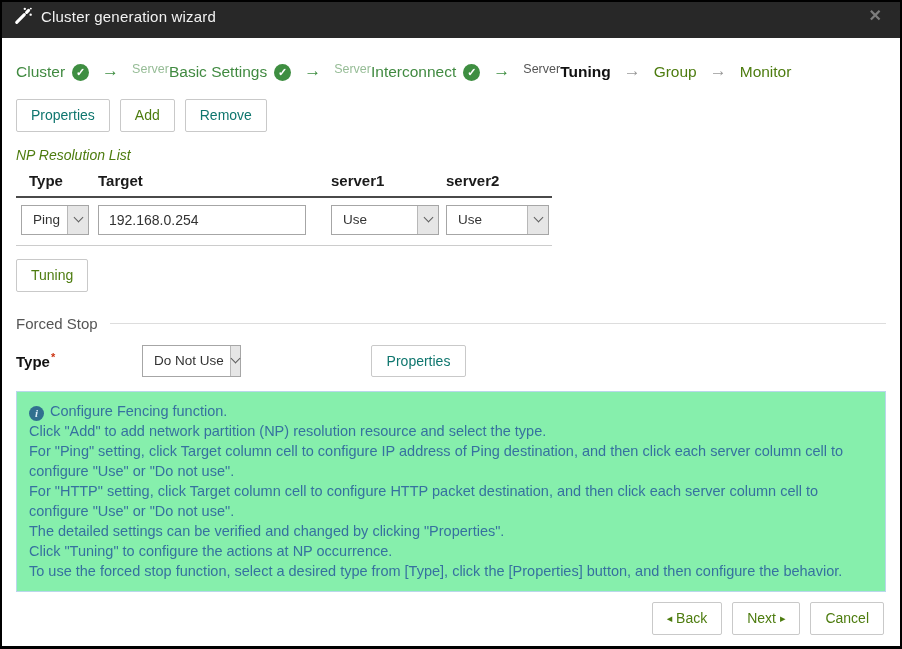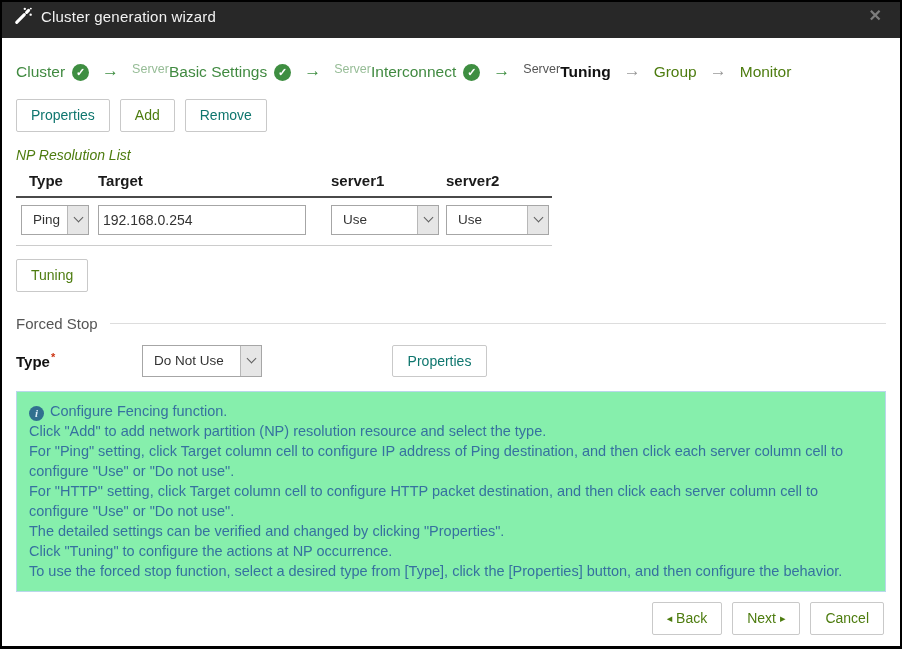--- a/index.html
+++ b/index.html
@@ -82,35 +82,35 @@
     font-size:13.5px; color:#333; cursor:pointer;
   }
   .sel .val { padding:0 6px 0 11px; white-space:nowrap; }
   .sel .dd {
     width:21px; align-self:stretch; background:#e6e6e6; border-left:1px solid #b8b8b8;
     display:flex; align-items:center; justify-content:center;
   }
   .chev { width:7px; height:7px; border-right:1.6px solid #5f5f5f; border-bottom:1.6px solid #5f5f5f;
           transform:rotate(45deg); margin-top:-4px; }
   .txt {
-    height:30px; border:1px solid #a6a6a6; padding:0 4px;
+    height:30px; border:1px solid #a6a6a6; padding:0 10px;
     font-family:inherit; font-size:14px; color:#333; width:208px; outline:none;
   }
 
   .tuning-wrap { margin-top:13px; }
 
   
   .section-head { display:flex; align-items:center; margin-top:23px;
                   font-weight:normal; font-size:15px; color:#555; }
   .section-head .rule { flex:1; height:1px; background:#ddd; margin-left:12px; }
   .fs-row { display:flex; align-items:center; margin-top:13px; }
   .fs-label { width:126px; font-weight:bold; font-size:15px; color:#111; }
   .req { color:#cc3311; font-size:11px; vertical-align:super; margin-left:1px; }
   .fs-props { margin-left:130px; width:95px; text-align:center; }
-  .sel.fs-sel { height:32px; width:120px; }
+  .sel.fs-sel { height:32px; width:99px; }
 
   
   .info {
     margin-top:14px;
     background:#86efac; border:1px solid #b9d7eb;
     color:#36719f; font-size:14.5px; line-height:20px;
     padding:9px 12px 10px 12px;
   }
   .info-line { margin:0; }
   .info-icon {

